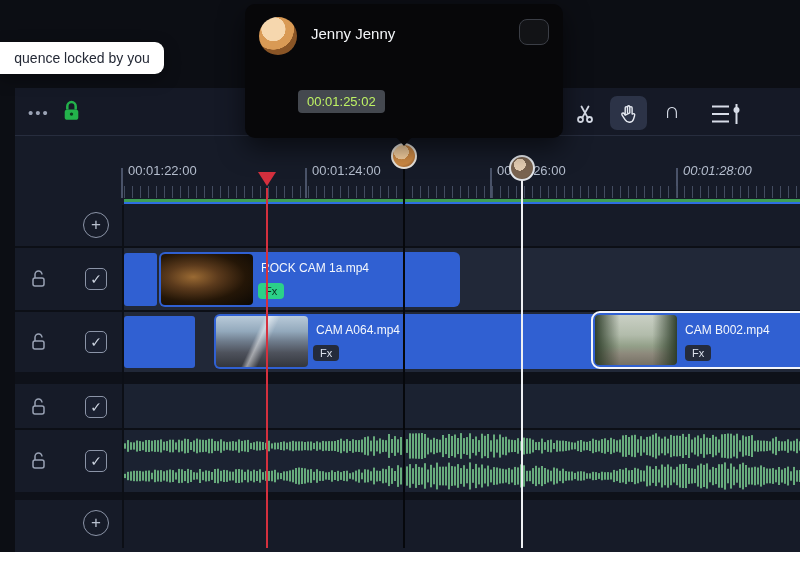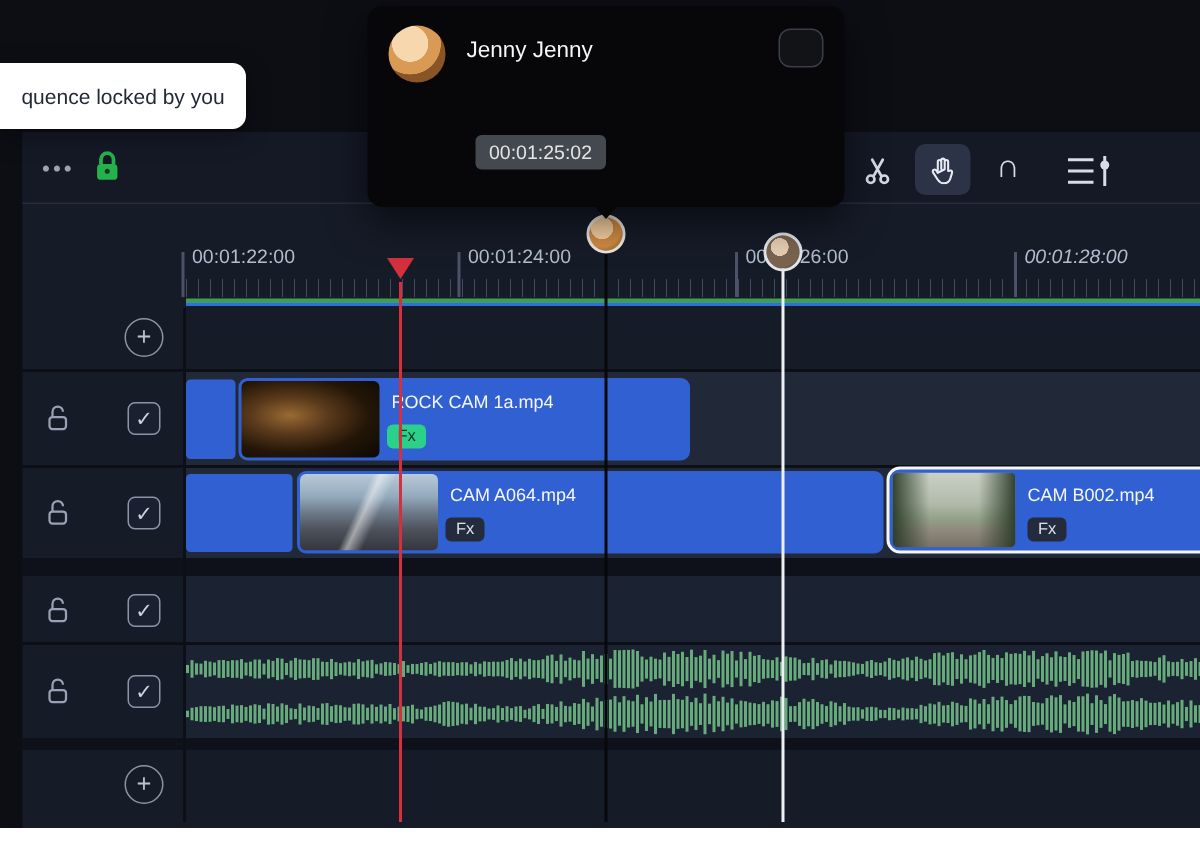--- a/index.html
+++ b/index.html
@@ -53,21 +53,21 @@
   #chk-v2{top:268px;} #chk-v1{top:331px;} #chk-a1{top:396px;} #chk-a2{top:450px;}
   .plusbtn{left:83px;width:26px;height:26px;border:1.5px solid #8b94a7;border-radius:50%;
            color:#b9c1cf;font-size:17px;display:flex;align-items:center;justify-content:center;cursor:pointer;}
   #plus-top{top:212px;} #plus-bottom{top:510px;}
 
   
   .clip{position:absolute;background:#3060d2;z-index:2;}
   #clip-v2-stub{left:124px;top:253px;width:33px;height:53px;border-radius:3px;}
   #clip-rock{left:159px;top:252px;width:301px;height:55px;border-radius:6px;}
   #clip-v1-stub{left:124px;top:316px;width:71px;height:52px;border-radius:3px;}
-  #clip-a064{left:198px;top:314px;width:391px;height:55px;border-radius:6px;}
+  #clip-a064{left:214px;top:314px;width:391px;height:55px;border-radius:6px;}
   #clip-b002{left:591px;top:311px;width:228px;height:58px;border:2px solid #f4f6fa;border-radius:9px;}
   .thumb{position:absolute;left:2px;top:2px;bottom:2px;width:92px;border-radius:4px;overflow:hidden;}
   #clip-b002 .thumb{width:82px;}
   .thumb-cave{background:radial-gradient(ellipse at 35% 45%,#9a6a33 0%,#5b3a1c 30%,#241607 62%,#0b0804 100%);}
   .thumb-mountain{background:linear-gradient(115deg,transparent 42%,rgba(255,255,255,.5) 47%,transparent 56%),
                   linear-gradient(180deg,#b9cad9 0%,#93a9bc 30%,#6e7b8b 50%,#4e525c 72%,#33363d 100%);}
   .thumb-road{background:linear-gradient(90deg,rgba(42,58,38,.95) 0%,rgba(42,58,38,0) 30%,rgba(42,58,38,0) 70%,rgba(42,58,38,.95) 100%),
               linear-gradient(180deg,#cad0c5 0%,#b2bcab 40%,#93a089 62%,#8d887b 78%,#767165 100%);}
   .clabel{position:absolute;left:102px;top:9px;font-size:12px;color:#f4f7fc;white-space:nowrap;}
   .fx{position:absolute;left:99px;top:31px;font-size:11px;font-weight:normal;padding:2px 7px;border-radius:4px;cursor:pointer;}
@@ -96,25 +96,25 @@
   #popup{left:245px;top:4px;width:318px;height:134px;background:#070709;border-radius:10px;
          box-shadow:0 10px 26px rgba(0,0,0,.55);z-index:60;}
   #popup-pointer{left:396px;top:137px;width:0;height:0;border-left:8px solid transparent;
          border-right:8px solid transparent;border-top:9px solid #070709;z-index:61;}
   #popup .p-avatar{position:absolute;left:14px;top:13px;width:38px;height:38px;border-radius:50%;
     background:radial-gradient(circle at 38% 32%,#f6d7ae 0 34%,#d99a55 35% 58%,#8a5526 59% 100%);}
   #popup .p-author{position:absolute;left:66px;top:21px;font-size:15px;color:#f3f5f8;}
   #popup .p-react{position:absolute;left:274px;top:15px;width:30px;height:26px;border:1.5px solid #3b3e46;
     border-radius:8px;background:#121316;cursor:pointer;}
   #popup .p-msg{position:absolute;left:66px;top:55px;font-size:15px;color:#e9ecf1;}
-  #popup .p-chip{position:absolute;left:72px;top:86px;background:#44484f;color:#e5e5e5;font-size:13px;
+  #popup .p-chip{position:absolute;left:53px;top:86px;background:#44484f;color:#bef264;font-size:13px;
     padding:4px 9px;border-radius:4px;cursor:pointer;}
 
   
-  #toast{left:0;top:42px;width:164px;height:44px;background:#fff;border-radius:0 9px 9px 0;
+  #toast{left:0;top:42px;width:164px;height:32px;background:#fff;border-radius:0 9px 9px 0;
          box-shadow:0 5px 16px rgba(0,0,0,.35);color:#242936;font-size:14px;
          display:flex;align-items:center;justify-content:center;z-index:70;}
 </style>
 </head>
 <body>
 
 <div id="stage">
   <div class="abs" id="backdrop"></div>
   <div class="abs" id="app"></div>
 

